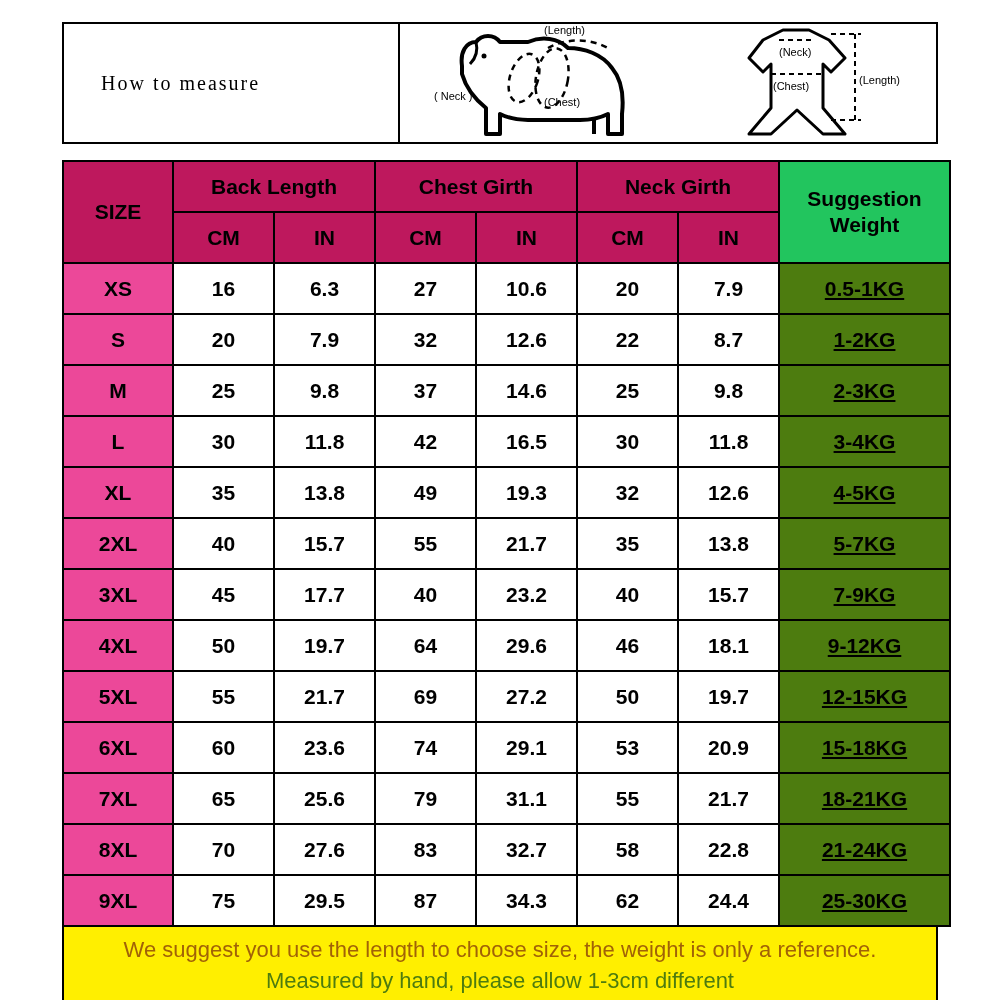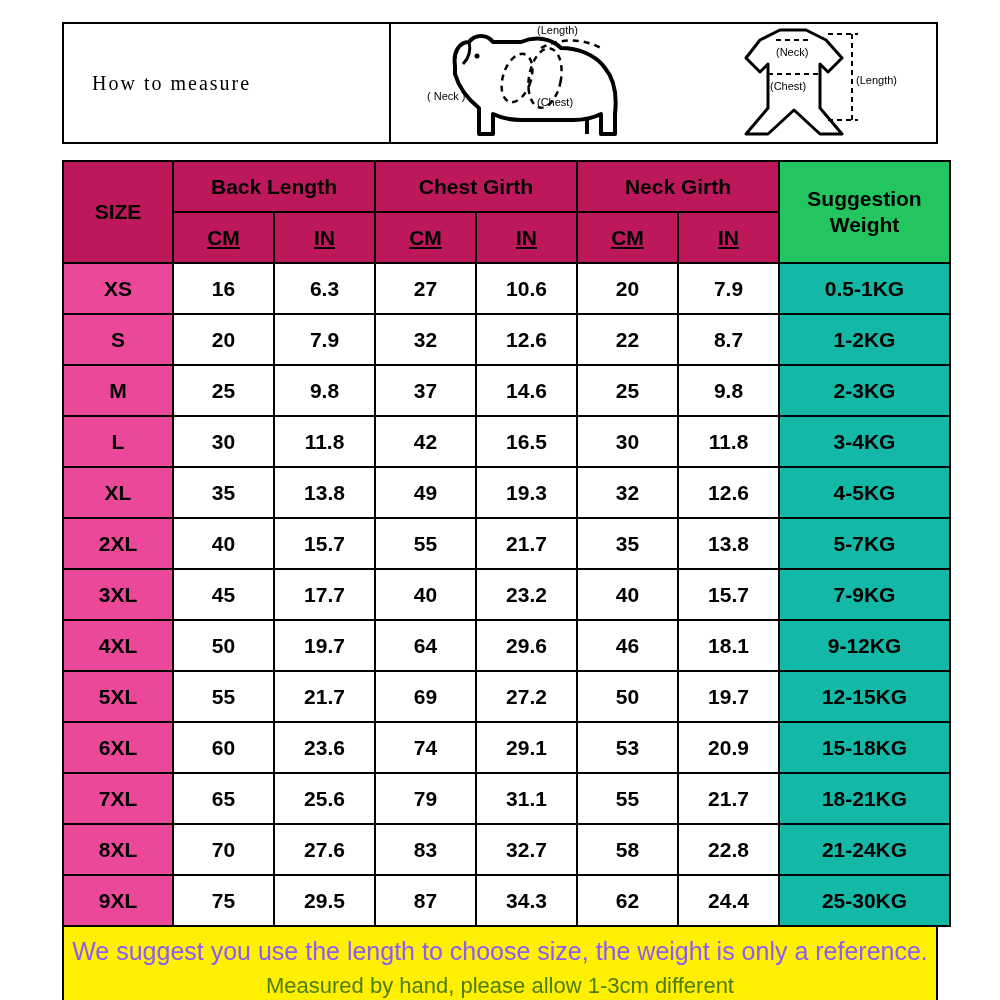--- a/index.html
+++ b/index.html
@@ -35,20 +35,21 @@
     border-right: 2px solid #000;
     box-sizing: border-box;
     display: flex;
     flex-direction: column;
     justify-content: center;
     padding-left: 28px;
     font-family: "Liberation Serif", serif;
     font-size: 20px;
     letter-spacing: 2px;
     line-height: 1.9;
+    margin-left: 9px;
   }
   .header-figs {
     flex: 1;
     display: flex;
     align-items: center;
     justify-content: space-around;
     padding: 12px 10px;
   }
   .fig {
     position: relative;
@@ -71,36 +72,36 @@
   }
   .hdr {
     background: #be185d;
     font-size: 22px;
   }
   .hdr-group {
     height: 52px;
   }
   .hdr-sub {
     height: 52px;
-    text-decoration: underline;
   }
   .size-cell {
     background: #ec4899;
     font-weight: normal;
     font-size: 22px;
   }
   .data-cell {
     background: #ffffff;
     font-weight: normal;
     font-size: 22px;
   }
   .suggestion-cell {
-    background: #14b8a6;
+    background: #4d7c0f;
     font-weight: normal;
     font-size: 22px;
+    text-decoration: underline;
   }
   .sugg-head {
     background: #22c55e;
     font-size: 22px;
     line-height: 1.25;
   }
 
   
   col.c-size { width: 110px; }
   col.c-num  { width: 101px; }
@@ -108,22 +109,22 @@
 
   
   .footer {
     background: #ffef00;
     border: 2px solid #000;
     border-top: none;
     text-align: center;
     padding: 6px 0 10px 0;
   }
   .footer .line1 {
-    color: #8b5cf6;
-    font-size: 25px;
+    color: #a16207;
+    font-size: 22px;
     line-height: 1.5;
   }
   .footer .line2 {
     color: #4d7c0f;
     font-size: 22px;
     line-height: 1.4;
   }
   .fig-label {
     font-family: "Liberation Sans", sans-serif;
     font-size: 11px;

